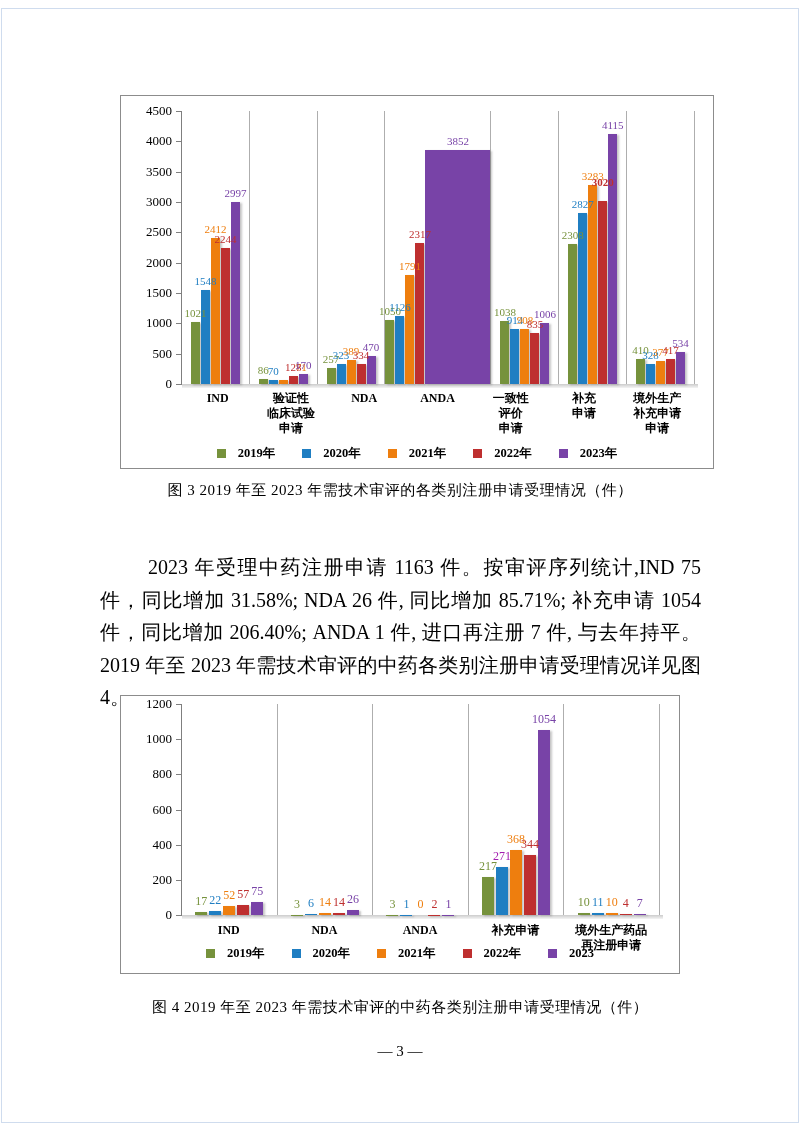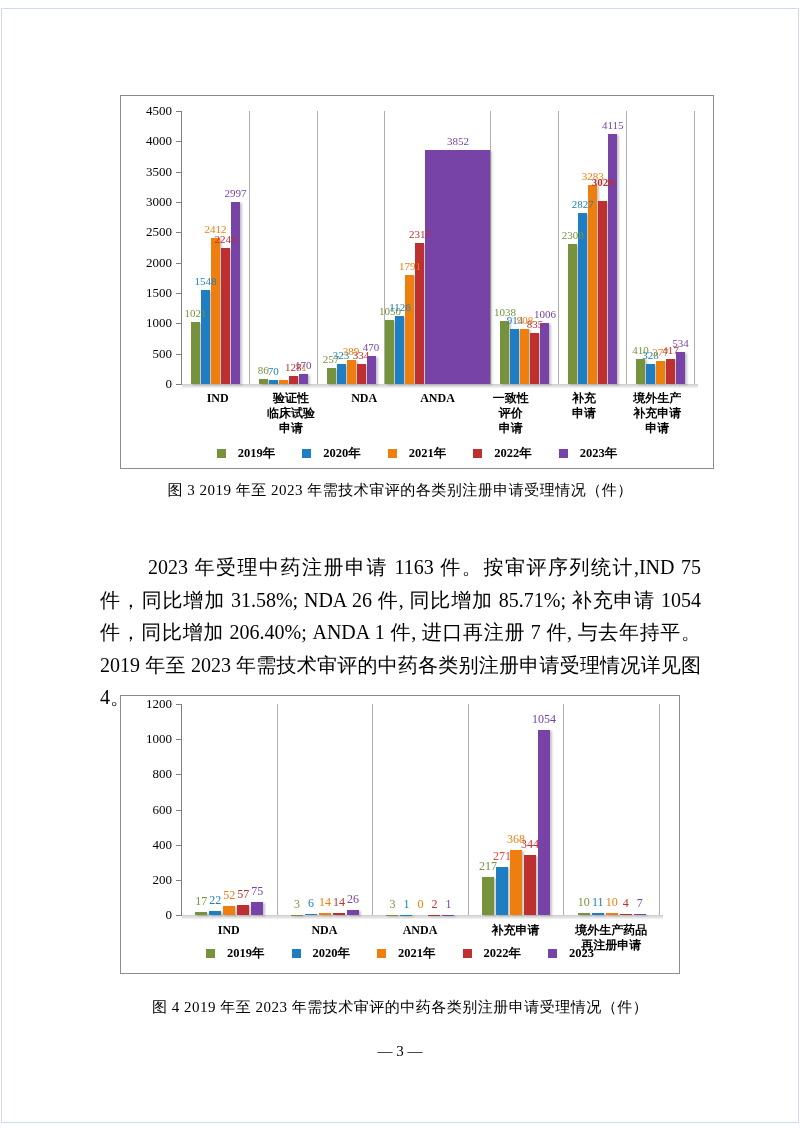--- a/index.html
+++ b/index.html
@@ -413,21 +413,21 @@
               <div class="val" style="bottom: 3.2px; color: rgb(120, 67, 167);">1</div>
             </div>
           </div>
           <div class="group" style="gap: 2px;">
             <div class="bar-wrap" style="width: 12px;">
               <div class="bar" style="height: 38.2px; background: rgb(118, 146, 60);"></div>
               <div class="val" style="bottom: 41.2px; color: rgb(118, 146, 60);">217</div>
             </div>
             <div class="bar-wrap" style="width: 12px;">
               <div class="bar" style="height: 47.7px; background: rgb(31, 126, 194);"></div>
-              <div class="val" style="bottom: 50.7px; color: #ef4444;">271</div>
+              <div class="val" style="bottom: 50.7px; color: #a21caf;">271</div>
             </div>
             <div class="bar-wrap" style="width: 12px;">
               <div class="bar" style="height: 64.7px; background: rgb(238, 126, 14);"></div>
               <div class="val" style="bottom: 67.7px; color: rgb(238, 126, 14);">368</div>
             </div>
             <div class="bar-wrap" style="width: 12px;">
               <div class="bar" style="height: 60.5px; background: rgb(190, 47, 47);"></div>
               <div class="val" style="bottom: 63.5px; color: rgb(190, 47, 47);">344</div>
             </div>
             <div class="bar-wrap" style="width: 12px;">

